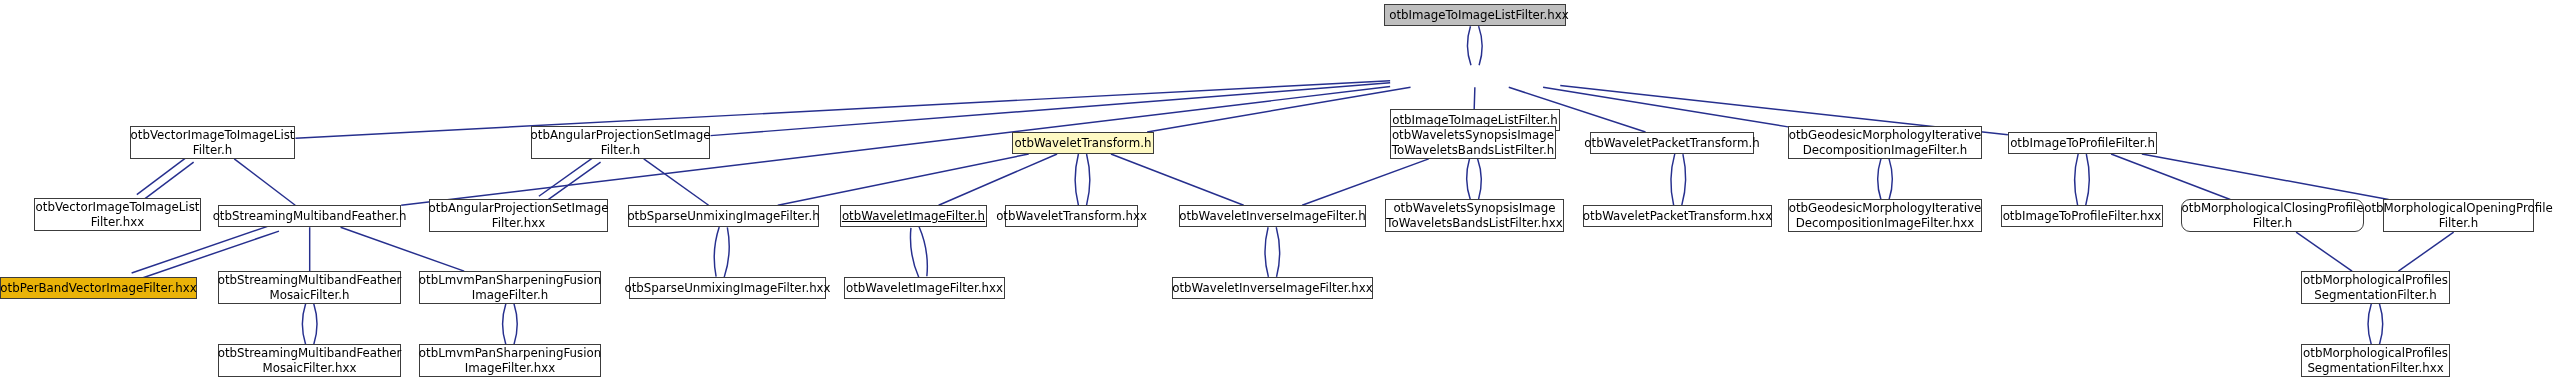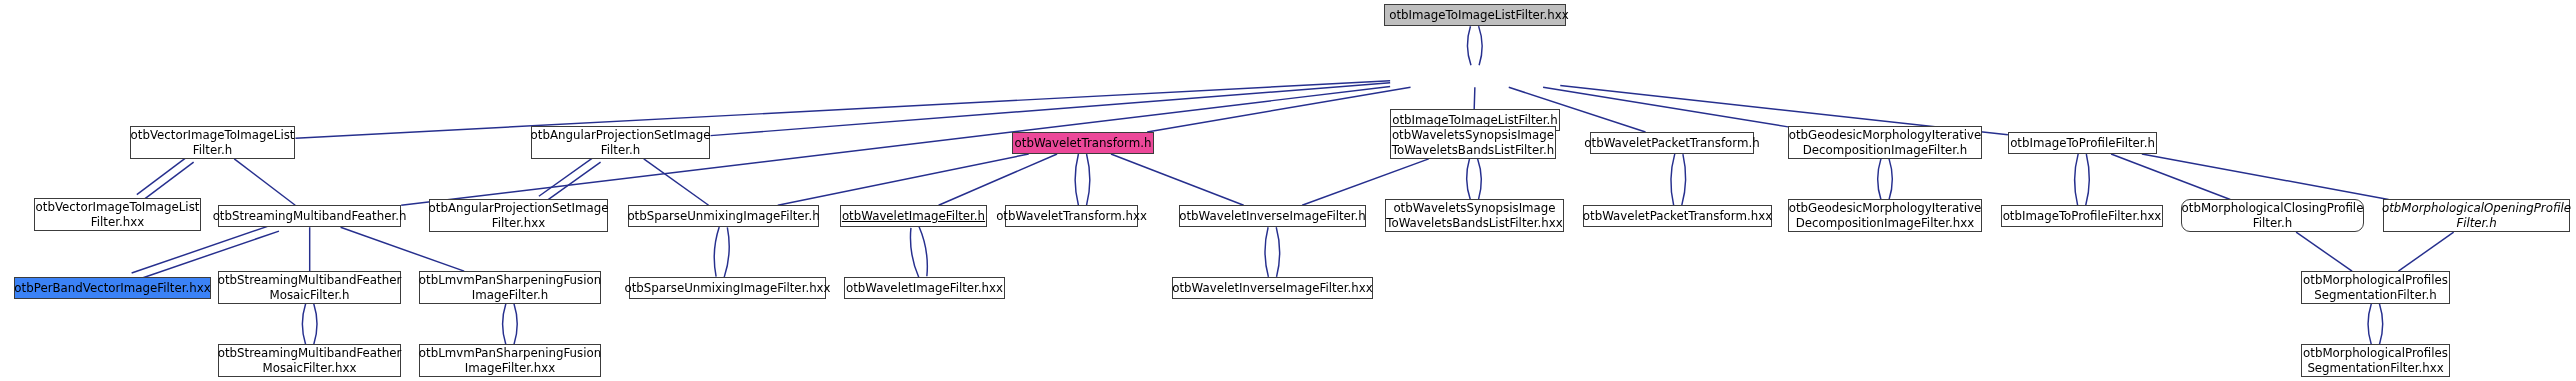--- a/index.html
+++ b/index.html
@@ -115,21 +115,21 @@
         <span>otbImageToImageListFilter.h</span>
       </div>
       <div class="graph-node" style="left: 130px; top: 126px; width: 165px; height: 33px; border-color: rgb(60, 60, 60); background: rgb(255, 255, 255);">
         <span>otbVectorImageToImageList</span>
         <span>Filter.h</span>
       </div>
       <div class="graph-node" style="left: 531px; top: 126px; width: 179px; height: 33px; border-color: rgb(60, 60, 60); background: rgb(255, 255, 255);">
         <span>otbAngularProjectionSetImage</span>
         <span>Filter.h</span>
       </div>
-      <div class="graph-node" style="left: 1012px; top: 132px; width: 142px; height: 22px; border-color: rgb(60, 60, 60); background: #ec4899;">
+      <div class="graph-node" style="left: 1012px; top: 132px; width: 142px; height: 22px; border-color: rgb(60, 60, 60); background: #fef9c3;">
         <span>otbWaveletTransform.h</span>
       </div>
       <div class="graph-node" style="left: 1390px; top: 126px; width: 166px; height: 33px; border-color: rgb(60, 60, 60); background: rgb(255, 255, 255);">
         <span>otbWaveletsSynopsisImage</span>
         <span>ToWaveletsBandsListFilter.h</span>
       </div>
       <div class="graph-node" style="left: 1590px; top: 132px; width: 164px; height: 22px; border-color: rgb(60, 60, 60); background: rgb(255, 255, 255);">
         <span>otbWaveletPacketTransform.h</span>
       </div>
       <div class="graph-node" style="left: 1788px; top: 126px; width: 194px; height: 33px; border-color: rgb(60, 60, 60); background: rgb(255, 255, 255);">
@@ -173,25 +173,25 @@
         <span>otbGeodesicMorphologyIterative</span>
         <span>DecompositionImageFilter.hxx</span>
       </div>
       <div class="graph-node" style="left: 2001px; top: 205px; width: 162px; height: 22px; border-color: rgb(60, 60, 60); background: rgb(255, 255, 255); justify-content: center;">
         <span>otbImageToProfileFilter.hxx</span>
       </div>
       <div class="graph-node" style="left: 2181px; top: 199px; width: 183px; height: 33px; border-color: rgb(60, 60, 60); background: rgb(255, 255, 255); border-radius: 9px;">
         <span>otbMorphologicalClosingProfile</span>
         <span>Filter.h</span>
       </div>
-      <div class="graph-node" style="left: 2383px; top: 199px; width: 187px; height: 33px; border-color: rgb(60, 60, 60); background: rgb(255, 255, 255); font-style: italic;">
+      <div class="graph-node" style="left: 2383px; top: 199px; width: 151px; height: 33px; border-color: rgb(60, 60, 60); background: rgb(255, 255, 255);">
         <span>otbMorphologicalOpeningProfile</span>
         <span>Filter.h</span>
       </div>
-      <div class="graph-node" style="left: 0; top: 277px; width: 197px; height: 22px; border-color: rgb(60, 60, 60); background: #3b82f6; margin-left: 14px;">
+      <div class="graph-node" style="left: 0; top: 277px; width: 197px; height: 22px; border-color: rgb(60, 60, 60); background: #eab308;">
         <span>otbPerBandVectorImageFilter.hxx</span>
       </div>
       <div class="graph-node" style="left: 218px; top: 271px; width: 183px; height: 33px; border-color: rgb(60, 60, 60); background: rgb(255, 255, 255);">
         <span>otbStreamingMultibandFeather</span>
         <span>MosaicFilter.h</span>
       </div>
       <div class="graph-node" style="left: 419px; top: 271px; width: 182px; height: 33px; border-color: rgb(60, 60, 60); background: rgb(255, 255, 255);">
         <span>otbLmvmPanSharpeningFusion</span>
         <span>ImageFilter.h</span>
       </div>

